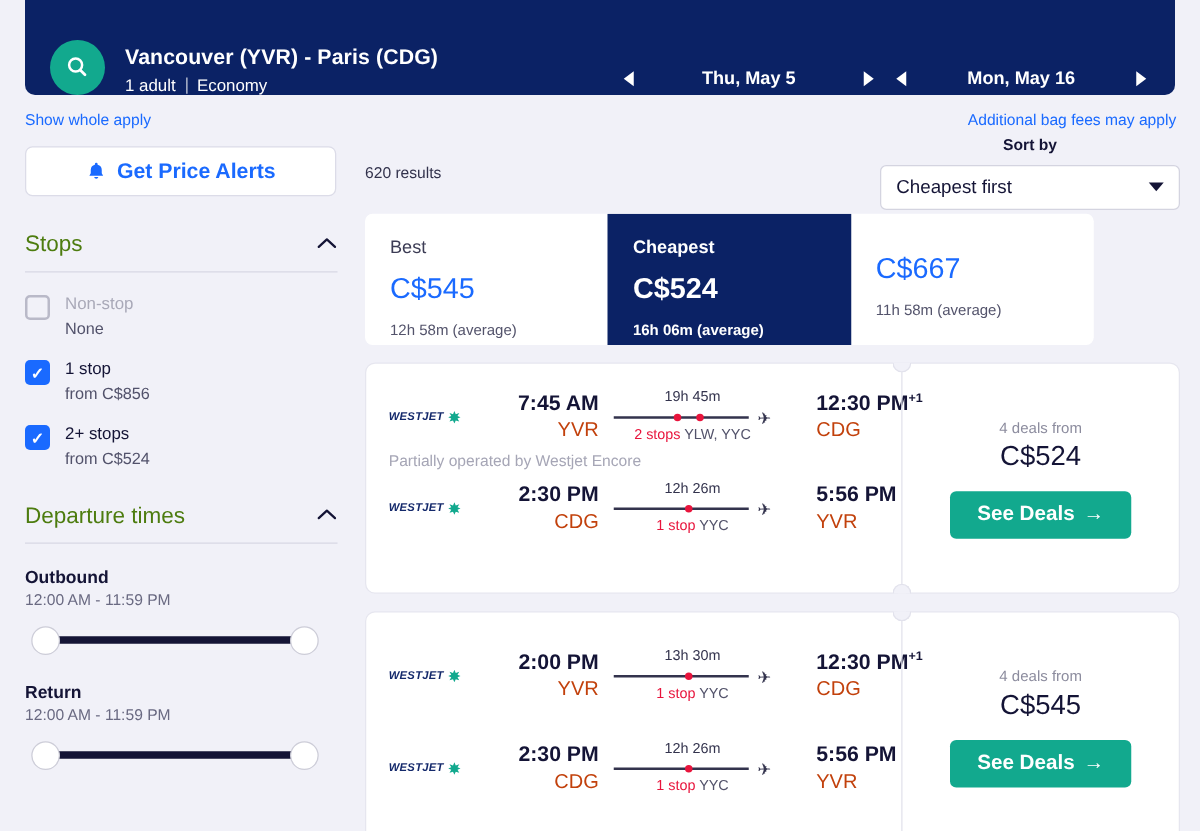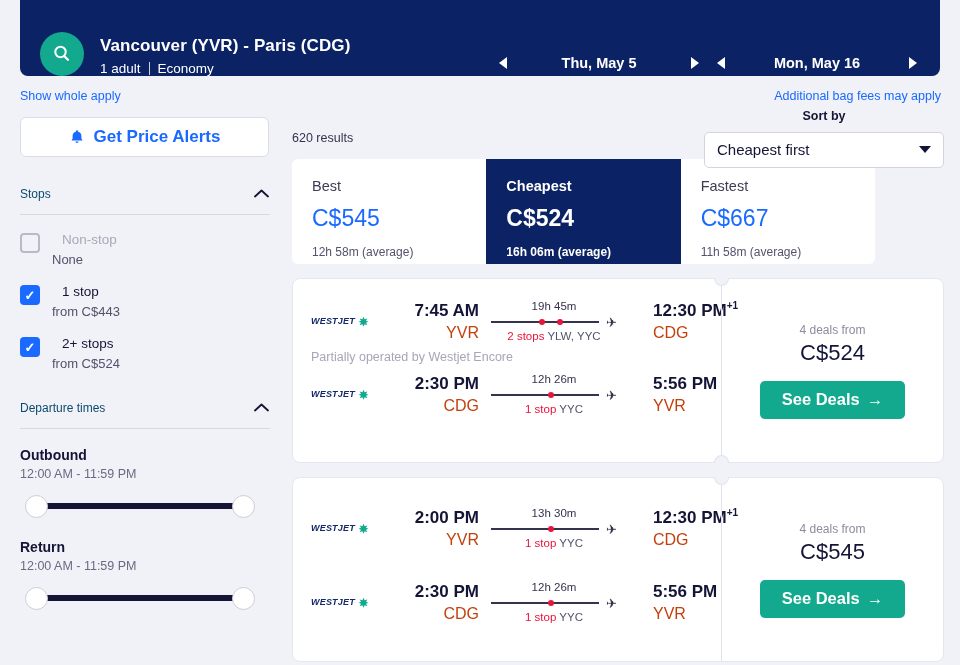--- a/index.html
+++ b/index.html
@@ -61,31 +61,31 @@
     width: 249px; height: 40px; background: #ffffff;
     border: 1px solid #dcdce8; border-radius: 6px;
     display: flex; align-items: center; justify-content: center; gap: 9px;
     color: #1a6aff; font-size: 17px; font-weight: bold; cursor: pointer;
   }
   .filter-sec { margin-top: 28px; width: 250px; }
   .filter-head {
     display: flex; align-items: center; justify-content: space-between;
     padding-bottom: 11px; border-bottom: 1px solid #d8d8e4;
   }
-  .filter-title { font-size: 12px; color: #0c4a6e; font-weight: normal; }
+  .filter-title { font-size: 18px; color: #4d7c0f; font-weight: normal; }
   .chev { cursor: pointer; }
   .opt { display: flex; gap: 12px; margin-top: 17px; }
   .cb {
     width: 20px; height: 20px; border-radius: 4px; flex: none; margin-top: 1px;
     display: flex; align-items: center; justify-content: center; cursor: pointer;
   }
   .cb.on { background: #1a6aff; }
   .cb.off { background: #f1f1f8; border: 2px solid #b9b9c8; }
   .cb .tick { color: #fff; font-size: 13px; font-weight: bold; line-height: 1; }
-  .opt-label { font-size: 13.5px; color: #141436; margin-left: 10px; }
+  .opt-label { font-size: 13.5px; color: #141436; }
   .opt-label.dim { color: #a9a9b8; }
   .opt-sub { font-size: 13px; color: #52526b; margin-top: 5px; }
 
   .slider-grp { margin-top: 18px; }
   .slider-name { font-size: 14px; font-weight: bold; color: #141436; }
   .slider-range { font-size: 12.5px; color: #6a6a82; margin-top: 4px; }
   .slider {
     position: relative; height: 30px; margin-top: 10px; width: 240px;
   }
   .slider-track {
@@ -111,21 +111,21 @@
     display: flex; align-items: center; padding: 0 12px; cursor: pointer;
   }
   .sort-val { font-size: 15px; color: #141436; }
   .caret {
     margin-left: auto; width: 0; height: 0;
     border-left: 6px solid transparent; border-right: 6px solid transparent;
     border-top: 7px solid #141436;
   }
 
   .tabs {
-    display: flex; width: 583px; height: 105px;
+    display: flex; margin-top: 12px; width: 583px; height: 105px;
     border-radius: 6px; overflow: hidden; background: #fff;
   }
   .tab { flex: 1; padding: 19px 0 0 20px; cursor: pointer; }
   .tab.active { background: #0b2265; }
   .tab-name { font-size: 14.5px; color: #3c3c55; }
   .tab.active .tab-name { color: #ffffff; font-weight: bold; }
   .tab-price { font-size: 23px; color: #1a6aff; margin-top: 11px; }
   .tab.active .tab-price { color: #ffffff; font-weight: bold; }
   .tab-dur { font-size: 12px; color: #53536b; margin-top: 13px; }
   .tab.active .tab-dur { color: #ffffff; font-weight: bold; }
@@ -259,21 +259,21 @@
         <div class="opt-sub">None</div>
       </div>
     </div>
 
     <div class="opt">
       <span class="cb on">
           <span class="tick">✓</span>
         </span>
       <div>
         <div class="opt-label">1 stop</div>
-        <div class="opt-sub">from C$443</div>
+        <div class="opt-sub">from C$856</div>
       </div>
     </div>
 
     <div class="opt">
       <span class="cb on">
           <span class="tick">✓</span>
         </span>
       <div>
         <div class="opt-label">2+ stops</div>
         <div class="opt-sub">from C$524</div>
@@ -330,21 +330,20 @@
       <div class="tab-name">Best</div>
       <div class="tab-price">C$545</div>
       <div class="tab-dur">12h 58m (average)</div>
     </div>
     <div class="tab active">
       <div class="tab-name">Cheapest</div>
       <div class="tab-price">C$524</div>
       <div class="tab-dur">16h 06m (average)</div>
     </div>
     <div class="tab">
-      <div class="tab-name">Fastest</div>
       <div class="tab-price">C$667</div>
       <div class="tab-dur">11h 58m (average)</div>
     </div>
   </div>
 
   <div class="card">
     <div class="card-left">
 
       <div class="leg">
         <div class="logo">

